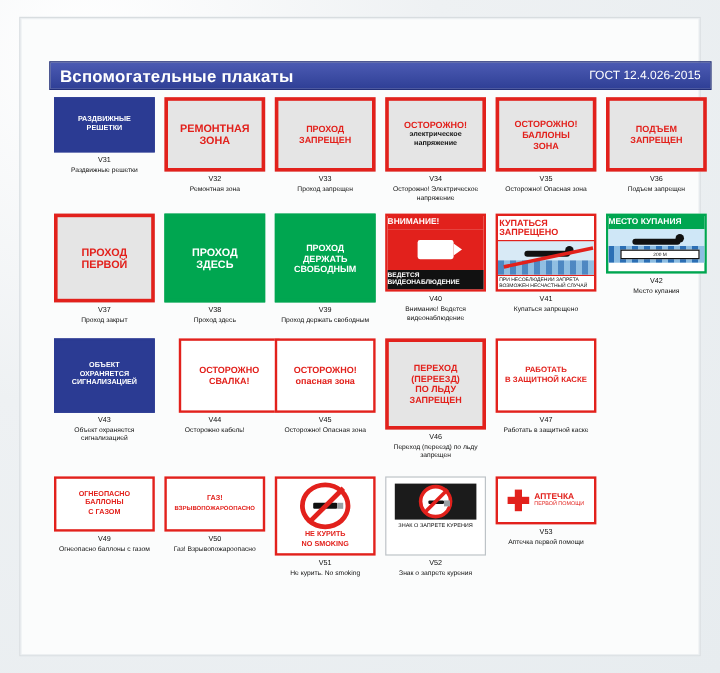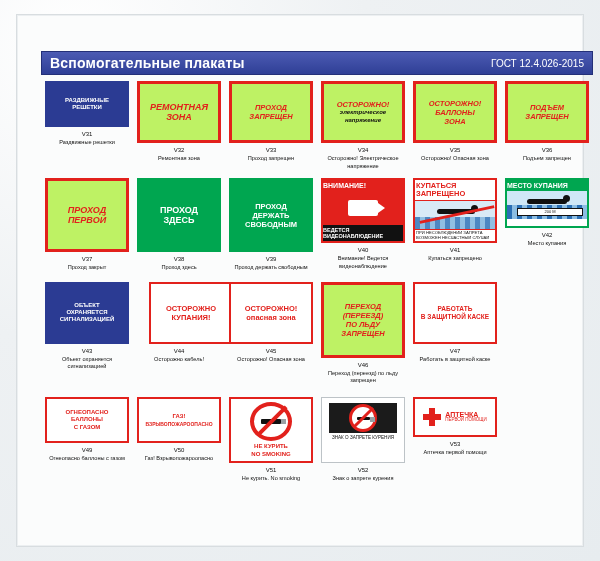--- a/index.html
+++ b/index.html
@@ -59,23 +59,22 @@
     margin-top:3px;text-align:center;font-size:5.6px;line-height:1.35;
     color:#111;width:88px;
   }
   .cap .code{display:block;font-size:6px;margin-bottom:1px;}
   
   .p-blue{
     background:#2b3b93;border:2px solid #2b3b93;color:#ffffff;
     font-weight:bold;
   }
   .p-red{
-    background:#bef264;border:3px solid #e2211c;color:#e2211c;
+    background:#e5e5e5;border:3px solid #e2211c;color:#e2211c;
     font-weight:bold;
-    font-style:italic;
   }
   .p-green{
     background:#00a650;border:3px solid #00a650;color:#ffffff;
     font-weight:bold;
   }
   .p-white-red{
     background:#ffffff;border:2px solid #e2211c;color:#e2211c;font-weight:bold;
   }
   .t-l{font-size:9px;line-height:1.15;}
   .t-m{font-size:7.5px;line-height:1.2;}
@@ -368,21 +367,21 @@
           </div>
           <div class="cap">
             <span class="code">V43</span>
             <span>Объект охраняется сигнализацией</span>
           </div>
         </div>
 
         <div class="cell">
           <div class="plate p-white-red pad" style="height:62px;margin-left:24px;">
             <div class="t-m">ОСТОРОЖНО</div>
-            <div class="t-m">КУПАНИЯ!</div>
+            <div class="t-m">СВАЛКА!</div>
           </div>
           <div class="cap">
             <span class="code">V44</span>
             <span>Осторожно кабель!</span>
           </div>
         </div>
 
         <div class="cell">
           <div class="plate p-white-red pad" style="height:62px;">
             <div class="t-m">ОСТОРОЖНО!</div>

